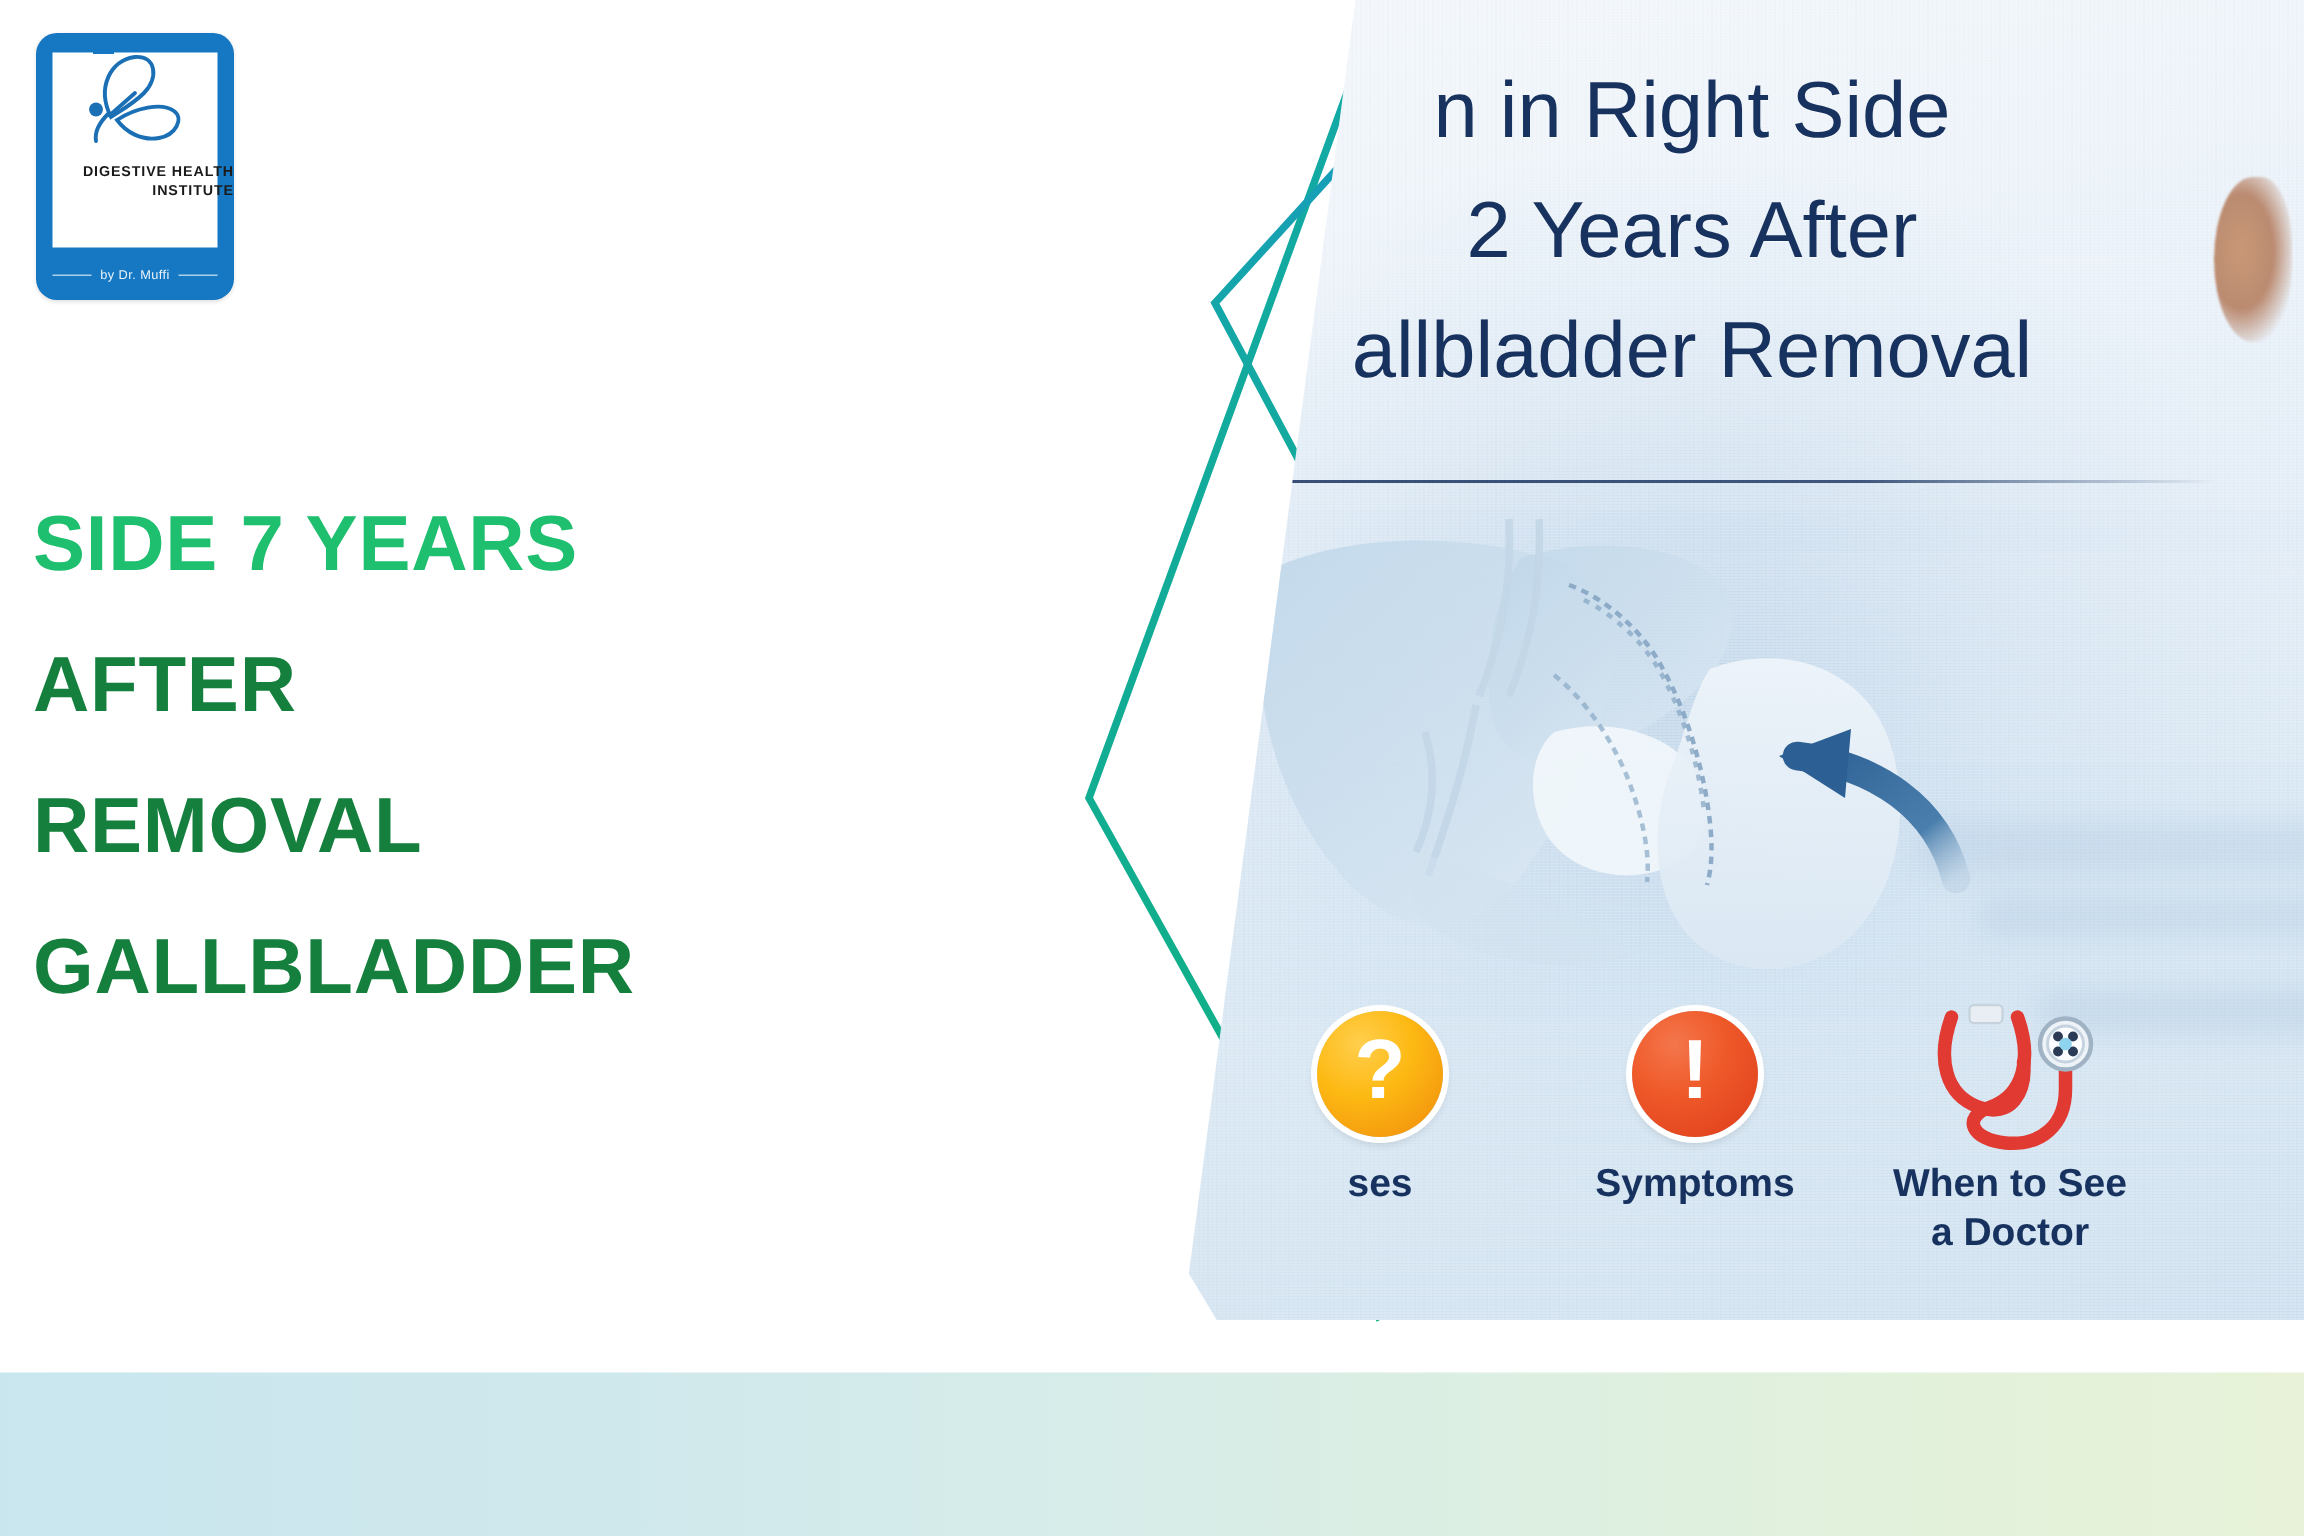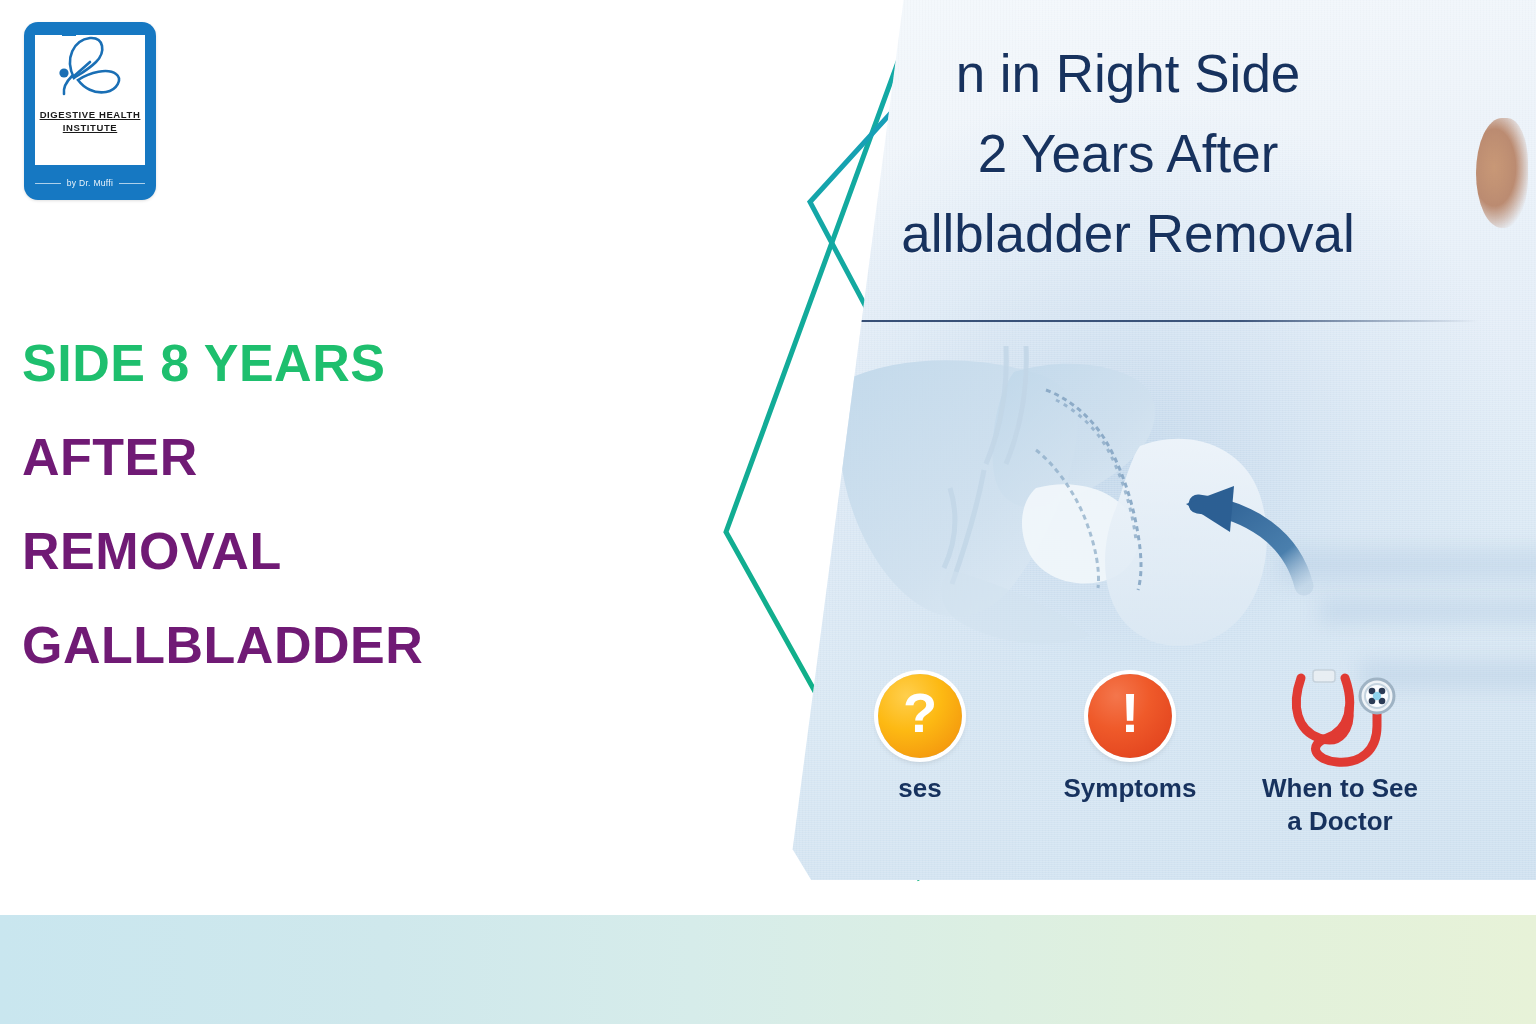--- a/index.html
+++ b/index.html
@@ -28,42 +28,42 @@
   }
   
   #logo .notch {
     position:absolute; left:38px; top:0px;
     width:14px; height:14px;
     background:#1678c2;
   }
   #logo .butterfly { position:absolute; left:50%; top:10px; transform:translateX(-50%); }
   #logo .lg-title {
     position:absolute; left:0; right:0; top:86px;
-    text-align:center;
+    text-align:right;
     font-size:9.5px; font-weight:bold; letter-spacing:.6px;
-    color:#1a1a1a; line-height:13px;text-decoration:underline;
+    color:#1a1a1a; line-height:13px;
   }
   #logo .lg-sub {
     position:absolute; left:0; right:0; bottom:12px;
     text-align:center;
     font-size:8.5px; color:#eaf3fb; letter-spacing:.3px;
     display:flex; align-items:center; justify-content:center; gap:6px;
   }
   #logo .lg-sub .rule { display:block; height:1px; width:26px; background:rgba(255,255,255,.65); }
 
   
   #headline {
     position:absolute; left:22px; top:316px;
     width:580px;
     font-size:52px; font-weight:bold;
     line-height:94px; letter-spacing:.5px;
   }
   #headline .ln { display:block; white-space:nowrap; }
   #headline .green { color:#1ebf6e; }
-  #headline .blue  { color:#701a75; }
+  #headline .blue  { color:#15803d; }
 
   
   #chevrons { position:absolute; left:690px; top:-20px; width:420px; height:960px; pointer-events:none; }
 
   
   #panel {
     position:absolute; left:760px; top:0px;
     width:776px; height:880px;
     overflow:hidden;
     -webkit-clip-path: polygon(18.5% 0%, 100% 0%, 100% 100%, 6.6% 100%, 4.2% 96.5%);
@@ -161,21 +161,21 @@
     </div>
 
     <div class="lg-sub">
       <i class="rule"></i>
       <span>by Dr. Muffi</span>
       <i class="rule"></i>
     </div>
   </div>
 
   <h1 id="headline">
-    <span class="ln green">SIDE 8 YEARS</span>
+    <span class="ln green">SIDE 7 YEARS</span>
     <span class="ln blue">AFTER</span>
     <span class="ln blue">REMOVAL</span>
     <span class="ln blue">GALLBLADDER</span>
   </h1>
 
   <svg id="chevrons" viewBox="0 0 420 960">
     <defs>
       <linearGradient id="chevGrad" x1="0" y1="0" x2="0" y2="1">
         <stop offset="0%" stop-color="#1b93d0"></stop>
         <stop offset="45%" stop-color="#14a8a4"></stop>

